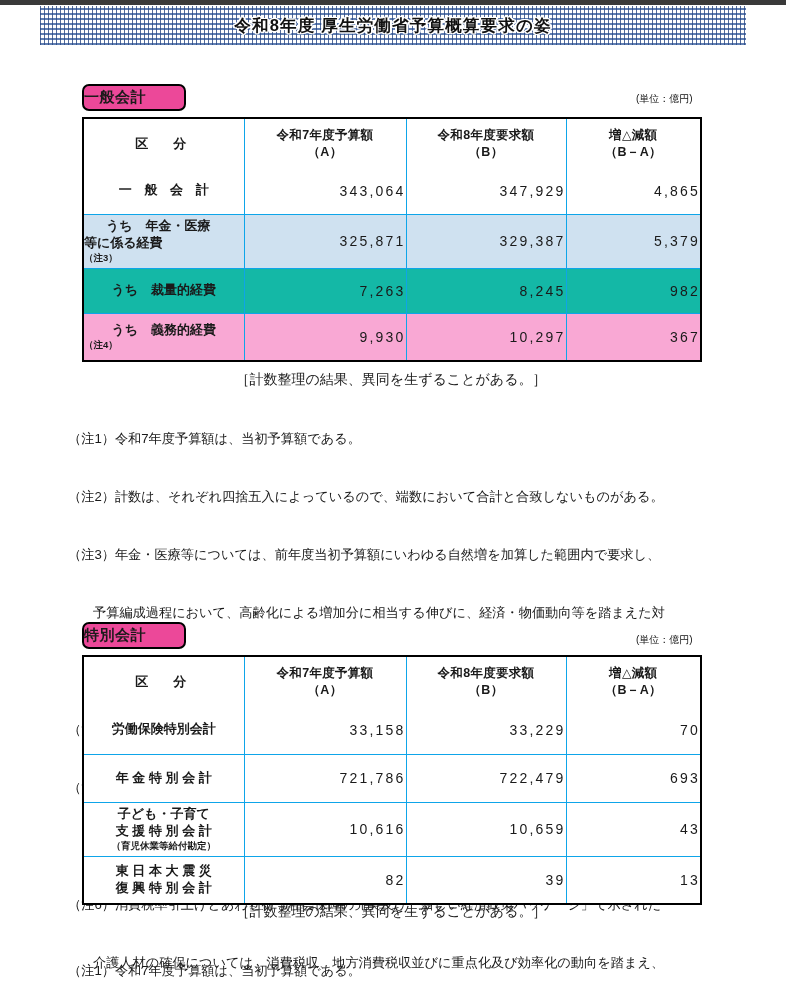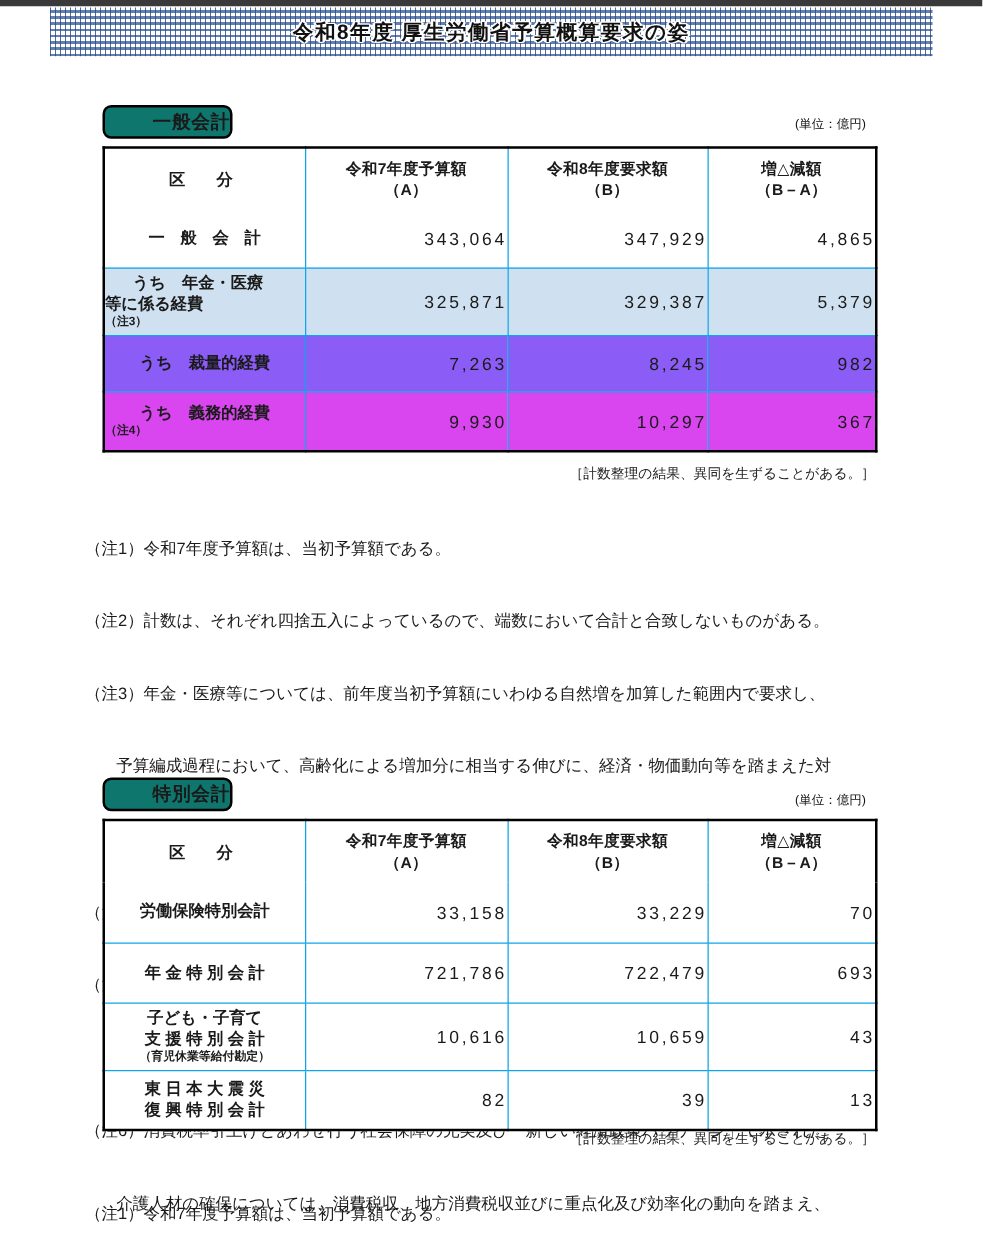--- a/index.html
+++ b/index.html
@@ -58,27 +58,27 @@
        1px -1px 0 #ffffff, -1px 1px 0 #ffffff,
        2px 0 0 #ffffff, -2px 0 0 #ffffff;
     white-space: nowrap;
   }
 
   
   .section-label {
     position: absolute;
     border: 2.5px solid #000000;
     border-radius: 7px;
-    background: #0f766e;
+    background: #ec4899;
     font-size: 15px;
     font-weight: bold;
     letter-spacing: 0.5px;
     display: flex;
     align-items: center;
-    justify-content: flex-end;
+    justify-content: flex-start;
     box-sizing: border-box;
   }
   #label-general { left: 82px; top: 84px;  width: 104px; height: 27px; }
   #label-special { left: 82px; top: 622px; width: 104px; height: 27px; }
 
   
   .unit-note {
     position: absolute;
     font-size: 10px;
     color: #111111;
@@ -146,31 +146,31 @@
   .cell-num {
     text-align: right;
     font-size: 14px;
     letter-spacing: 2.2px;
     padding-right: 10px;
     font-family: "Liberation Sans", "DejaVu Sans", sans-serif;
   }
 
   .row-main td    { height: 46px; }
   .row-blue  td   { height: 54px; background: #cfe1f0; }
-  .row-yellow td  { height: 45px; background: #8b5cf6; }
-  .row-green td   { height: 48px; background: #d946ef; }
+  .row-yellow td  { height: 45px; background: #14b8a6; }
+  .row-green td   { height: 48px; background: #f9a8d4; }
   .row-sp td      { height: 48px; }
   .row-sp-tall td { height: 54px; }
 
   
   .calc-note {
     position: absolute;
     width: 618px;
-    text-align: right;
-    font-size: 11px;
+    text-align: center;
+    font-size: 14px;
     color: #222222;
   }
   #calc-note-general { left: 82px; top: 371px; }
   #calc-note-special { left: 82px; top: 903px; }
 
   .notes {
     position: absolute;
     font-size: 13.2px;
     line-height: 1.47;
     color: #1a1a1a;

